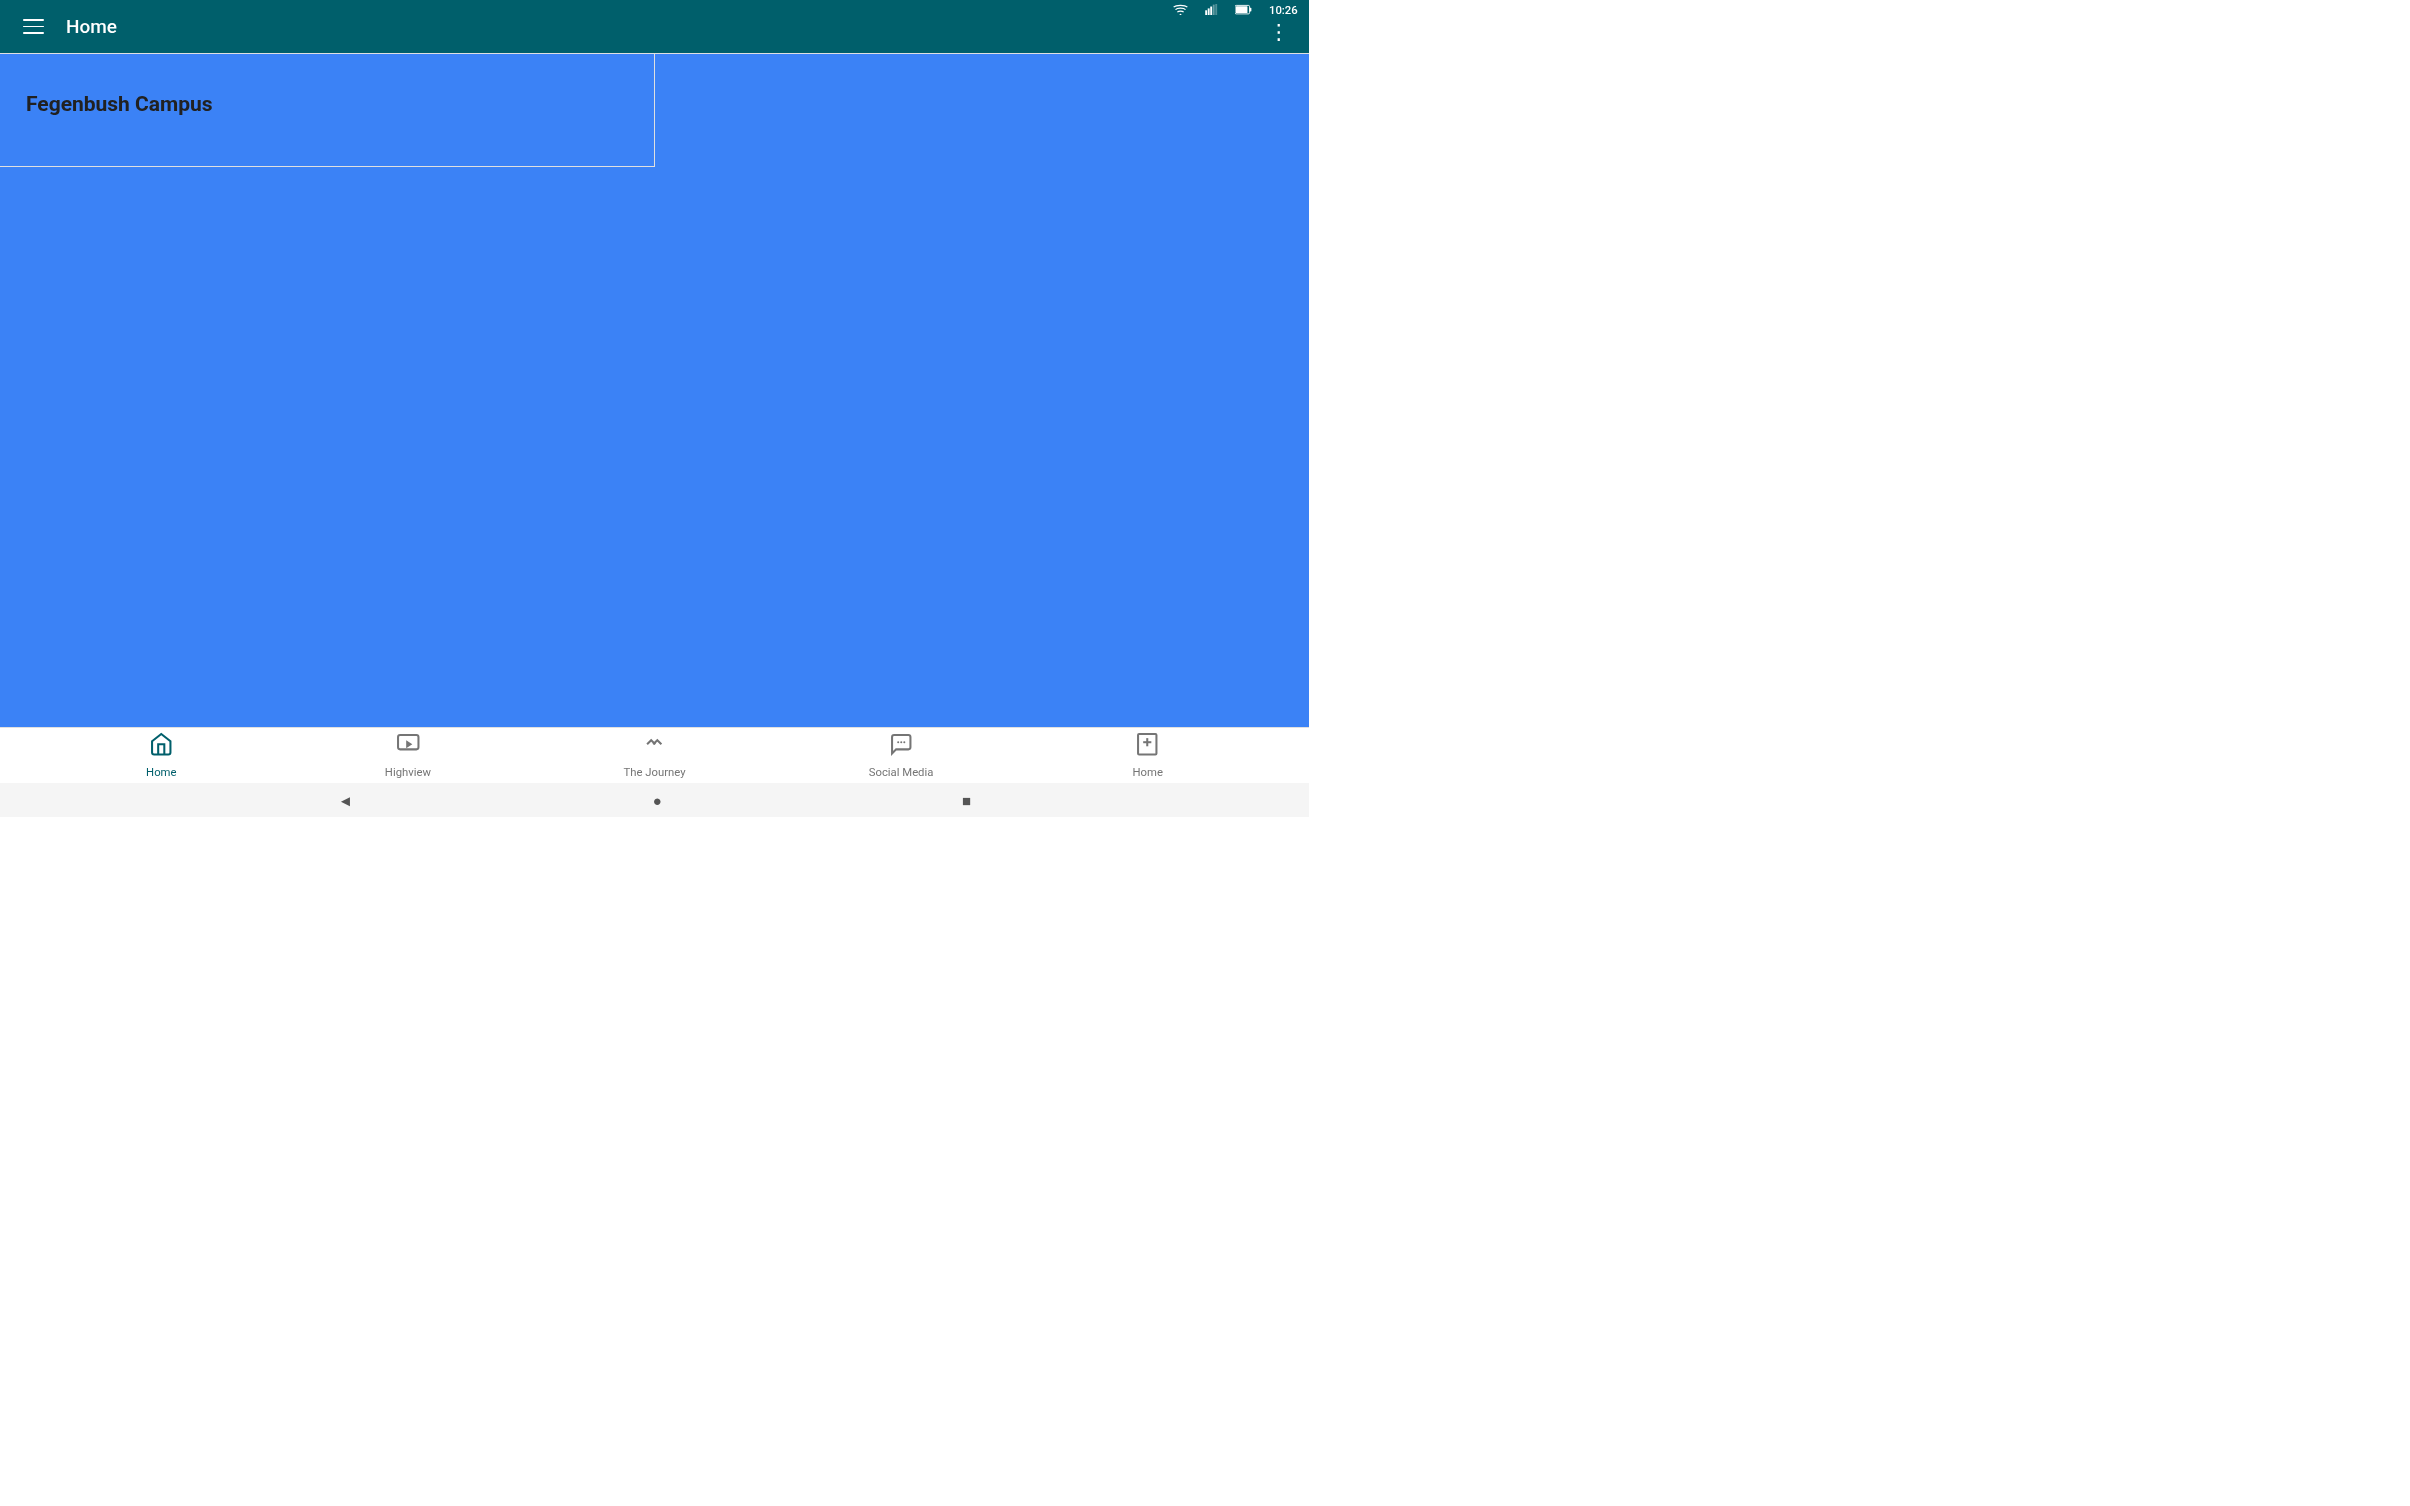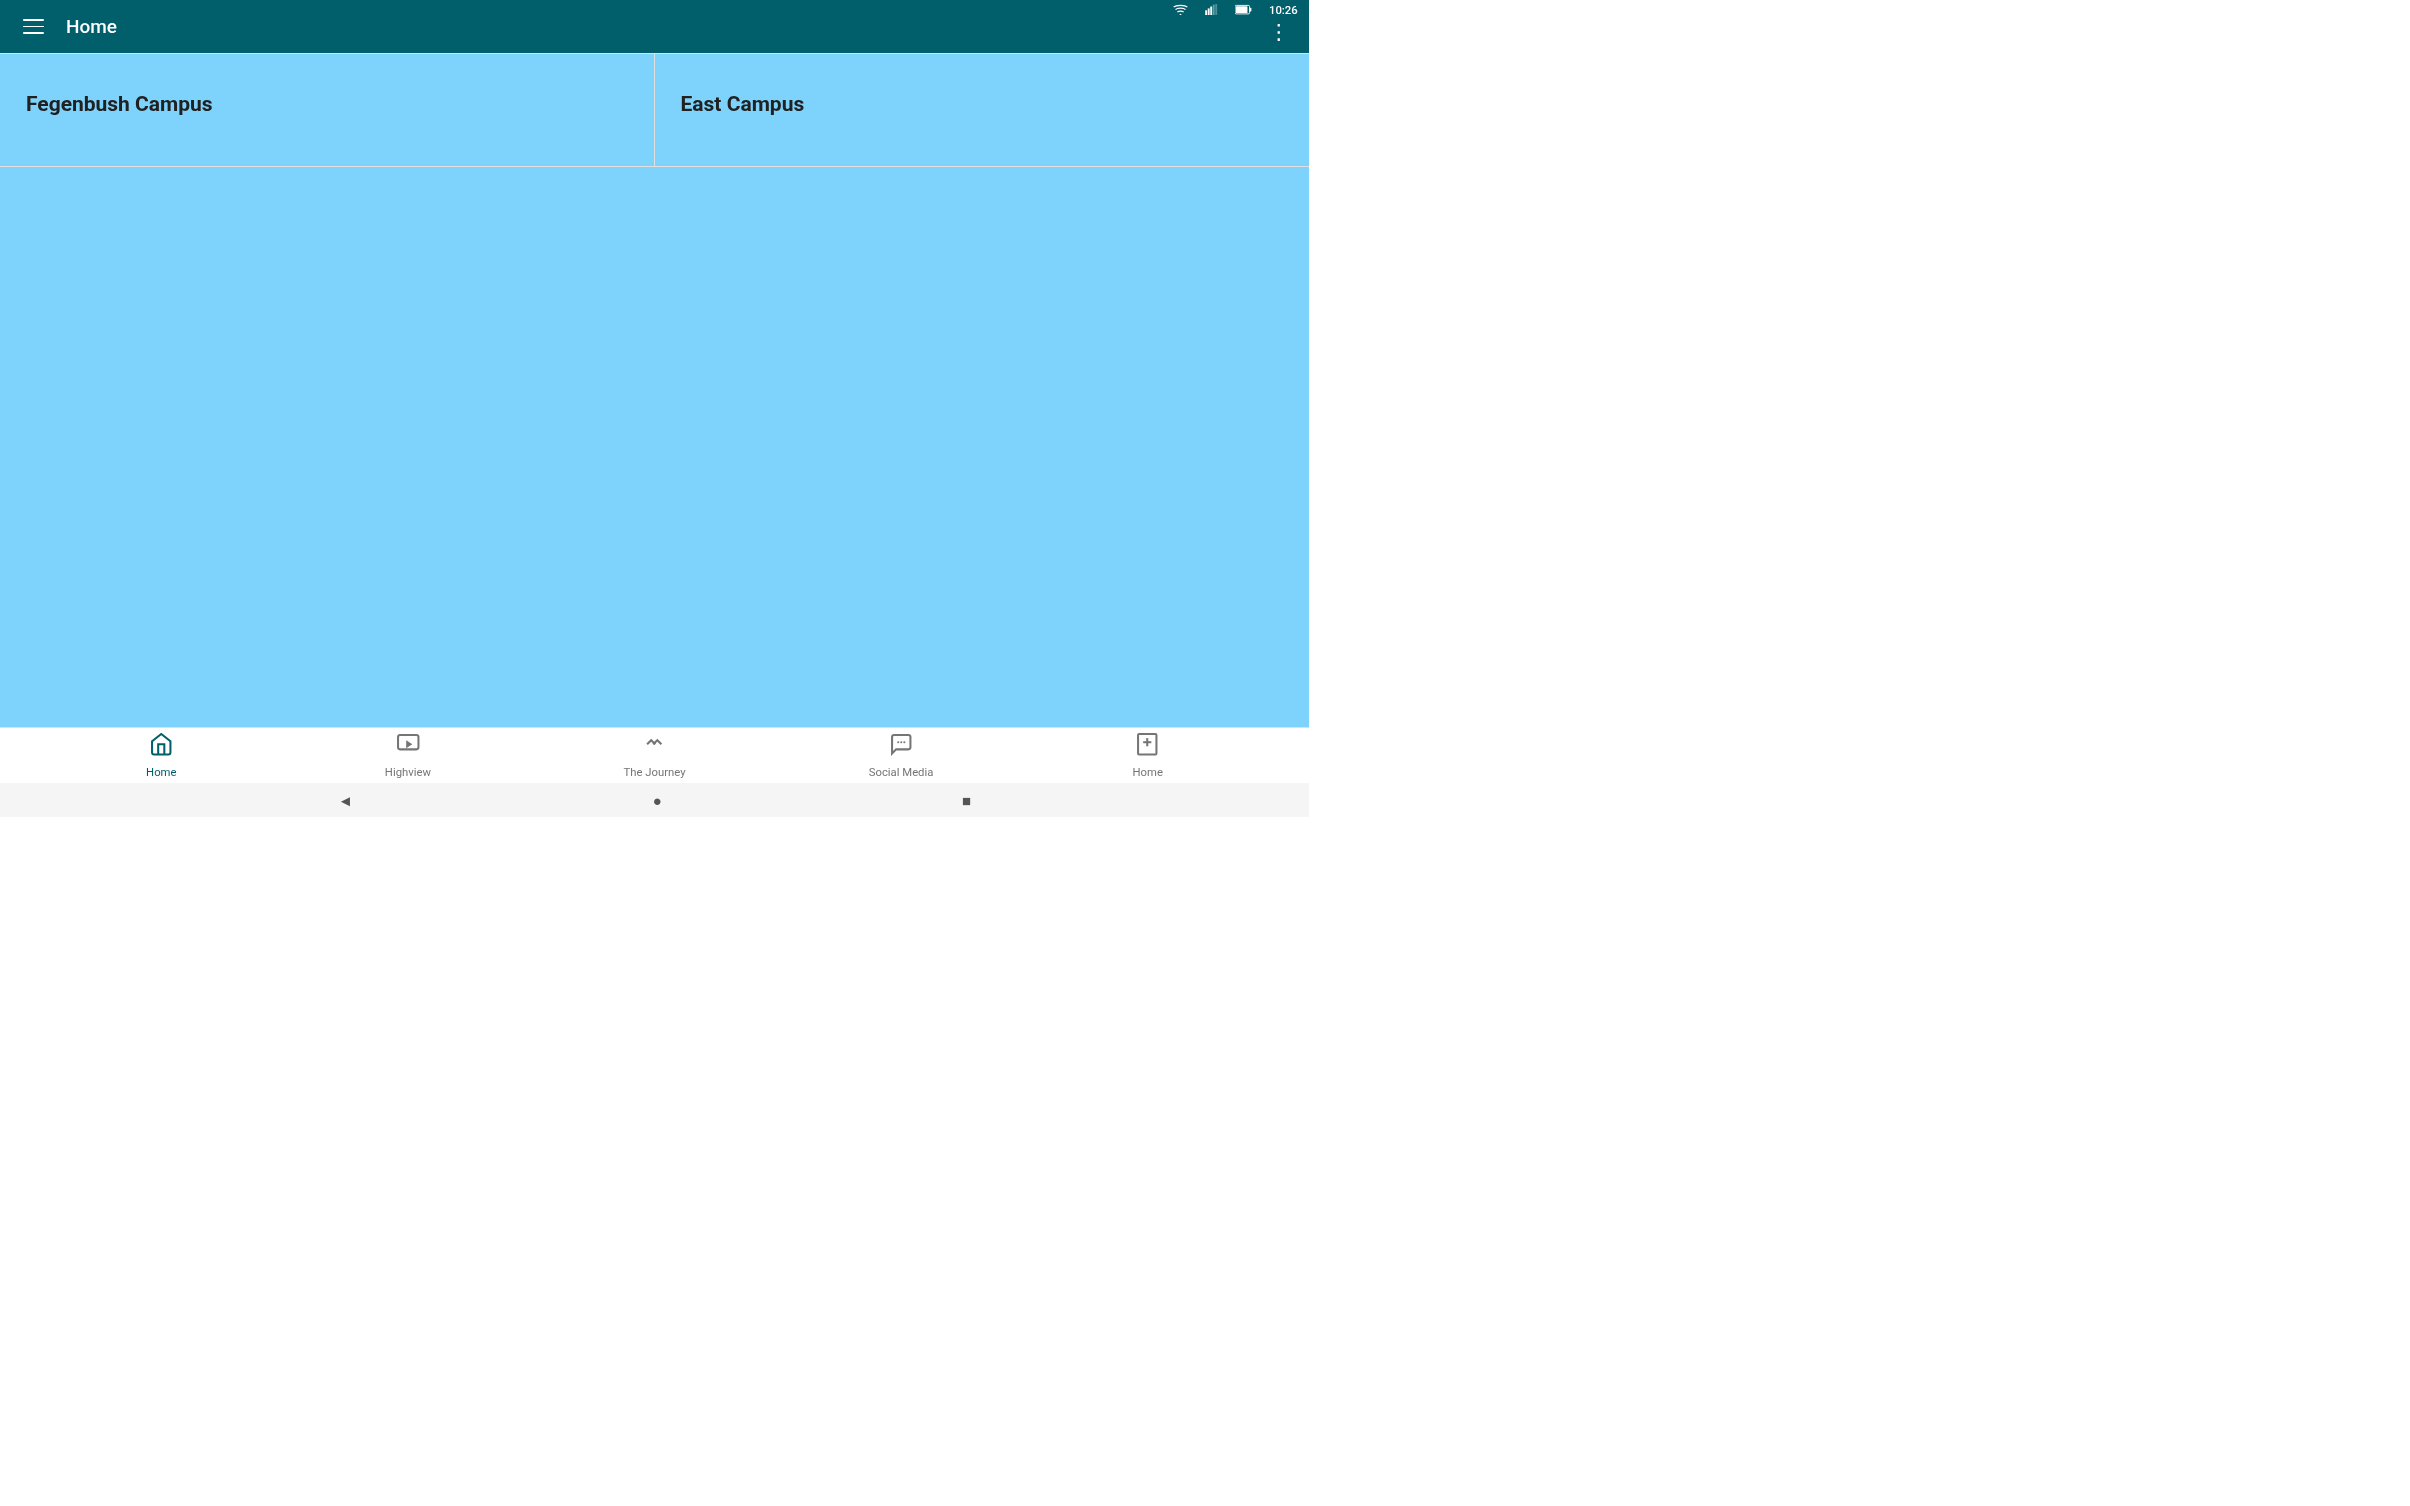--- a/index.html
+++ b/index.html
@@ -84,21 +84,21 @@
       letter-spacing: 0.9px;
     }
 
     
     .main-content {
       position: absolute;
       top: 53px;
       left: 0;
       right: 0;
       bottom: 90px;
-      background: #7dd3fc;
+      background: #3b82f6;
     }
 
     .grid-container {
       display: grid;
       grid-template-columns: 1fr 1fr;
       border-top: 0.9px solid #e0e0e0;
     }
 
     .grid-item {
       padding: 38px 26px;
@@ -229,23 +229,20 @@
   </div>
   <button class="more-btn" style="position:absolute; right:11.3px; bottom:3.8px;">⋮</button>
 </div>
 
 <div class="main-content">
   <div class="grid-container">
 
     <div class="grid-item">
       <span class="grid-item-label">Fegenbush Campus</span>
     </div>
-    <div class="grid-item">
-      <span class="grid-item-label">East Campus</span>
-    </div>
 
   </div>
 </div>
 
 <div class="bottom-nav">
 
   <div class="nav-item">
     <span class="nav-icon active">
       <svg class="icon-svg" viewBox="0 0 24 24" fill="none" stroke="#005f6b" stroke-width="2">
         <path d="M3 9l9-7 9 7v11a2 2 0 0 1-2 2H5a2 2 0 0 1-2-2z"></path>

